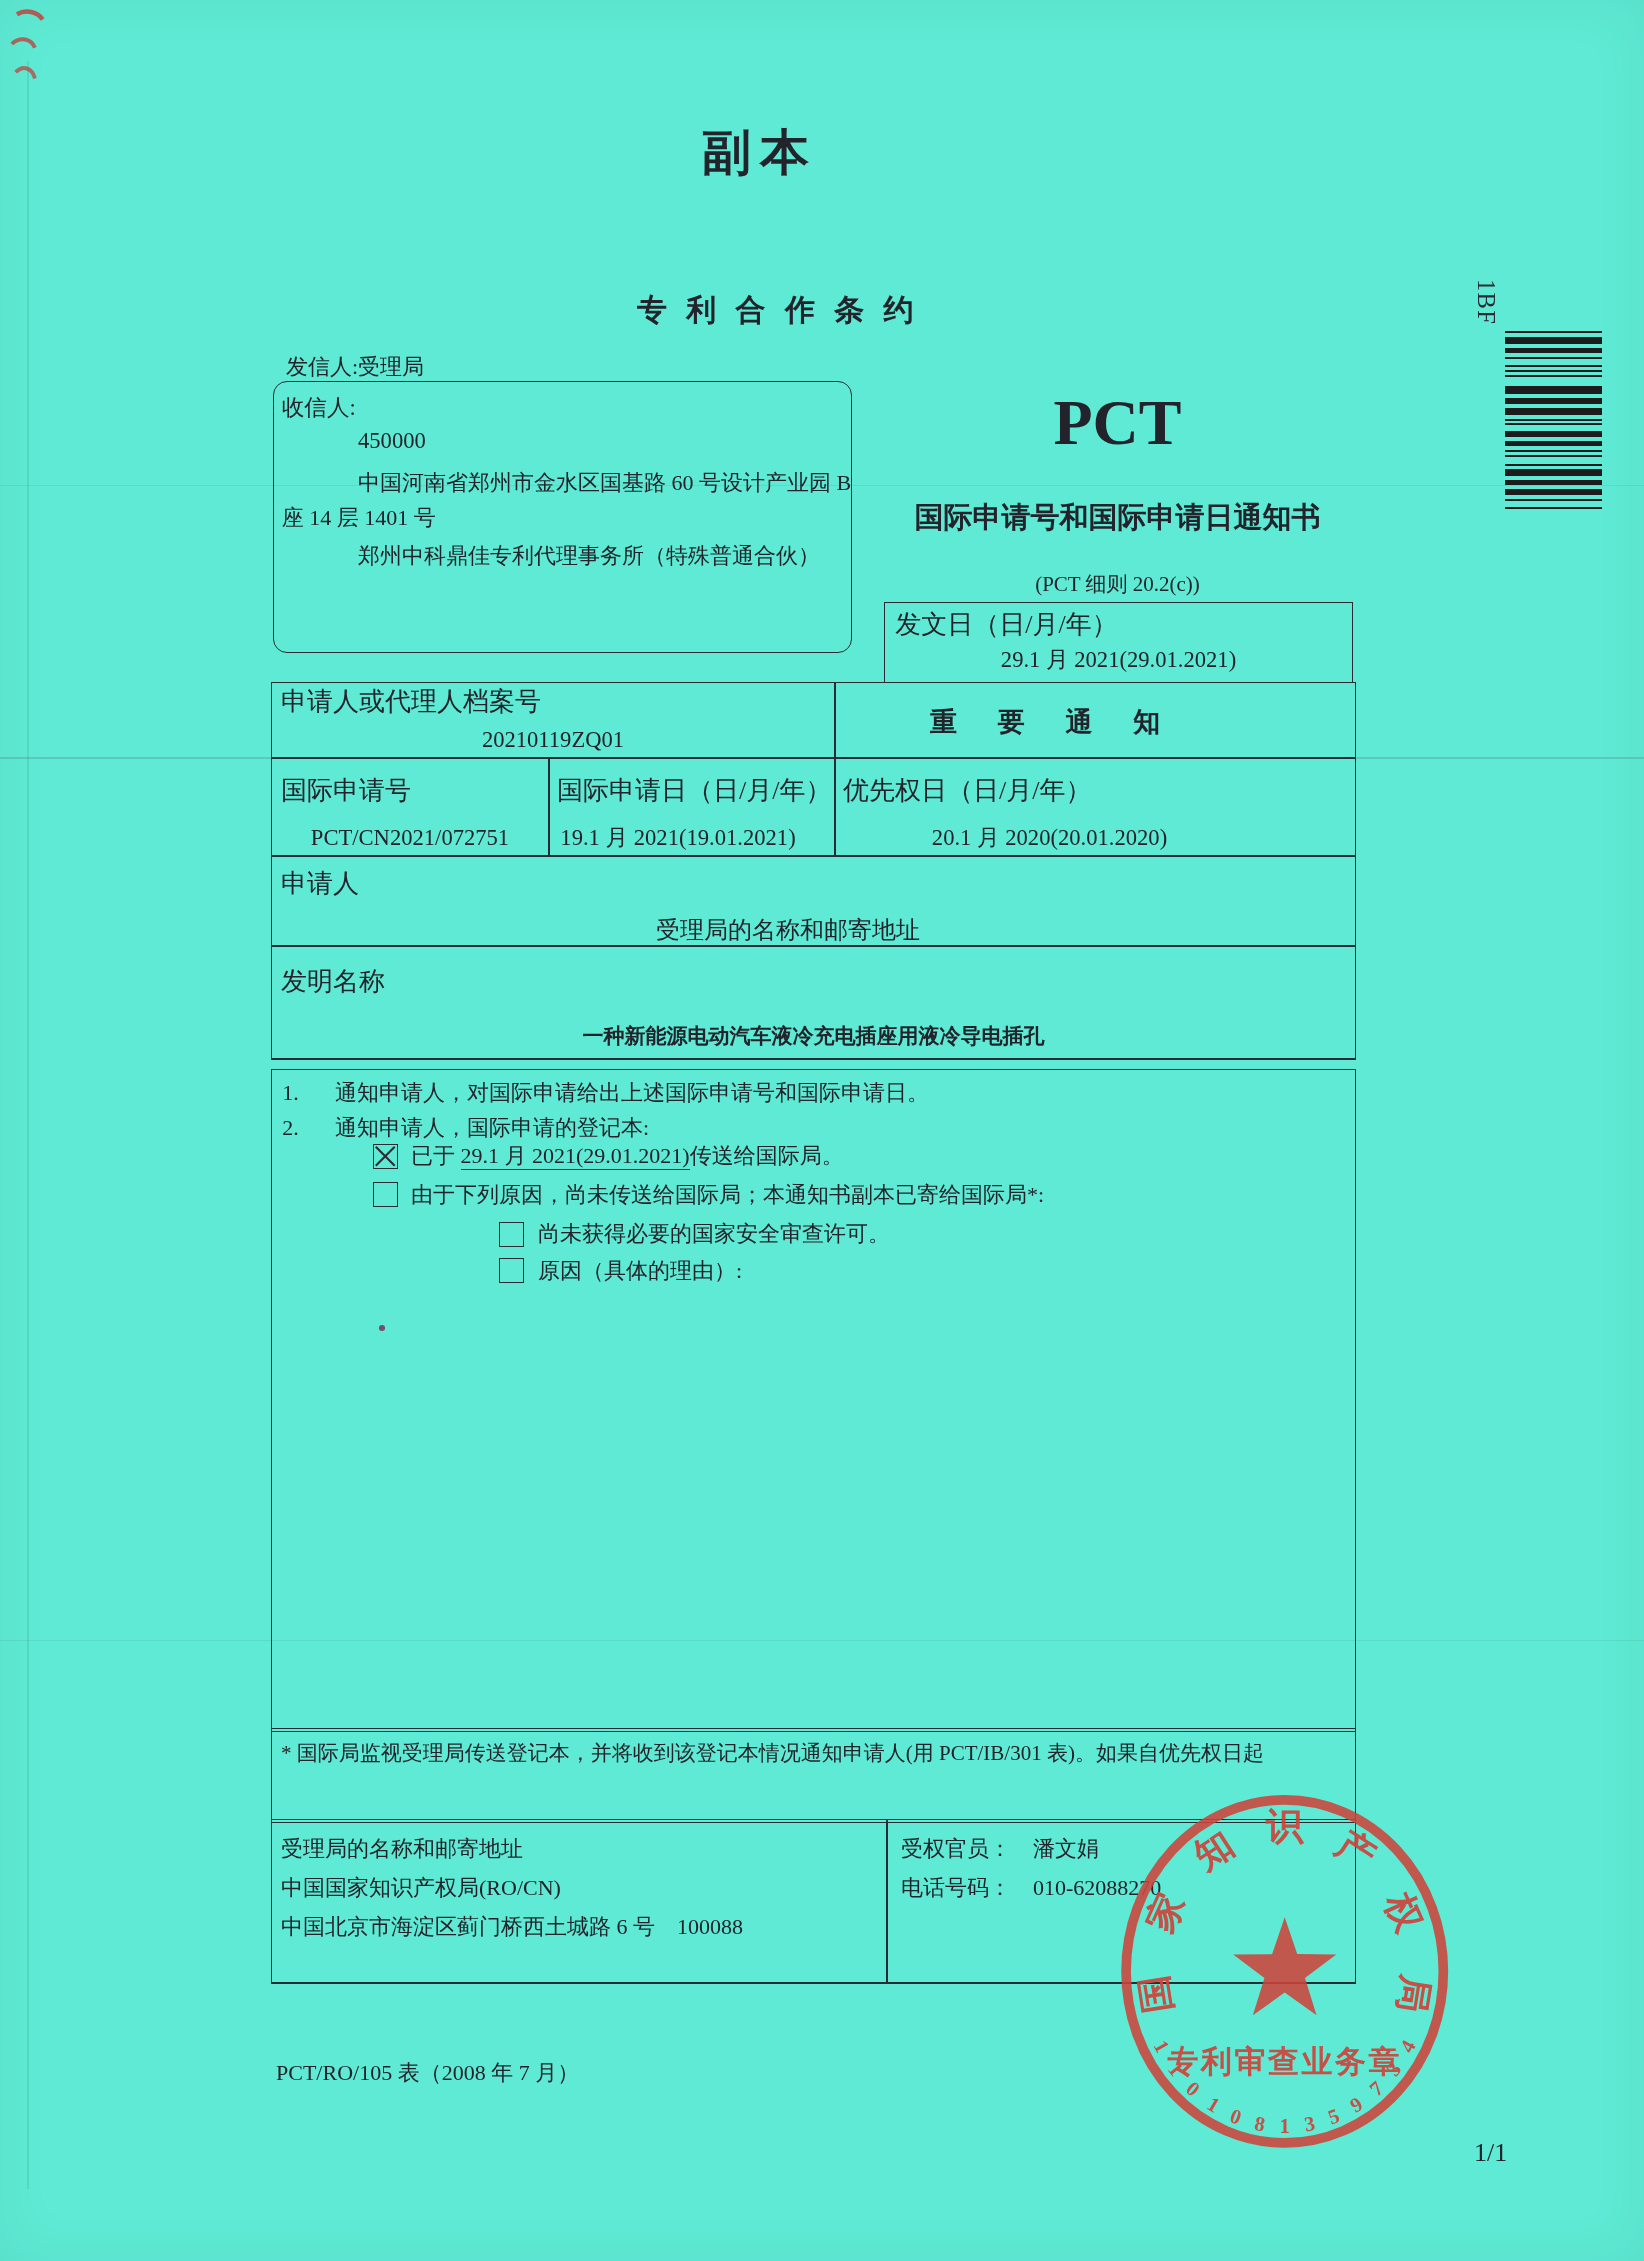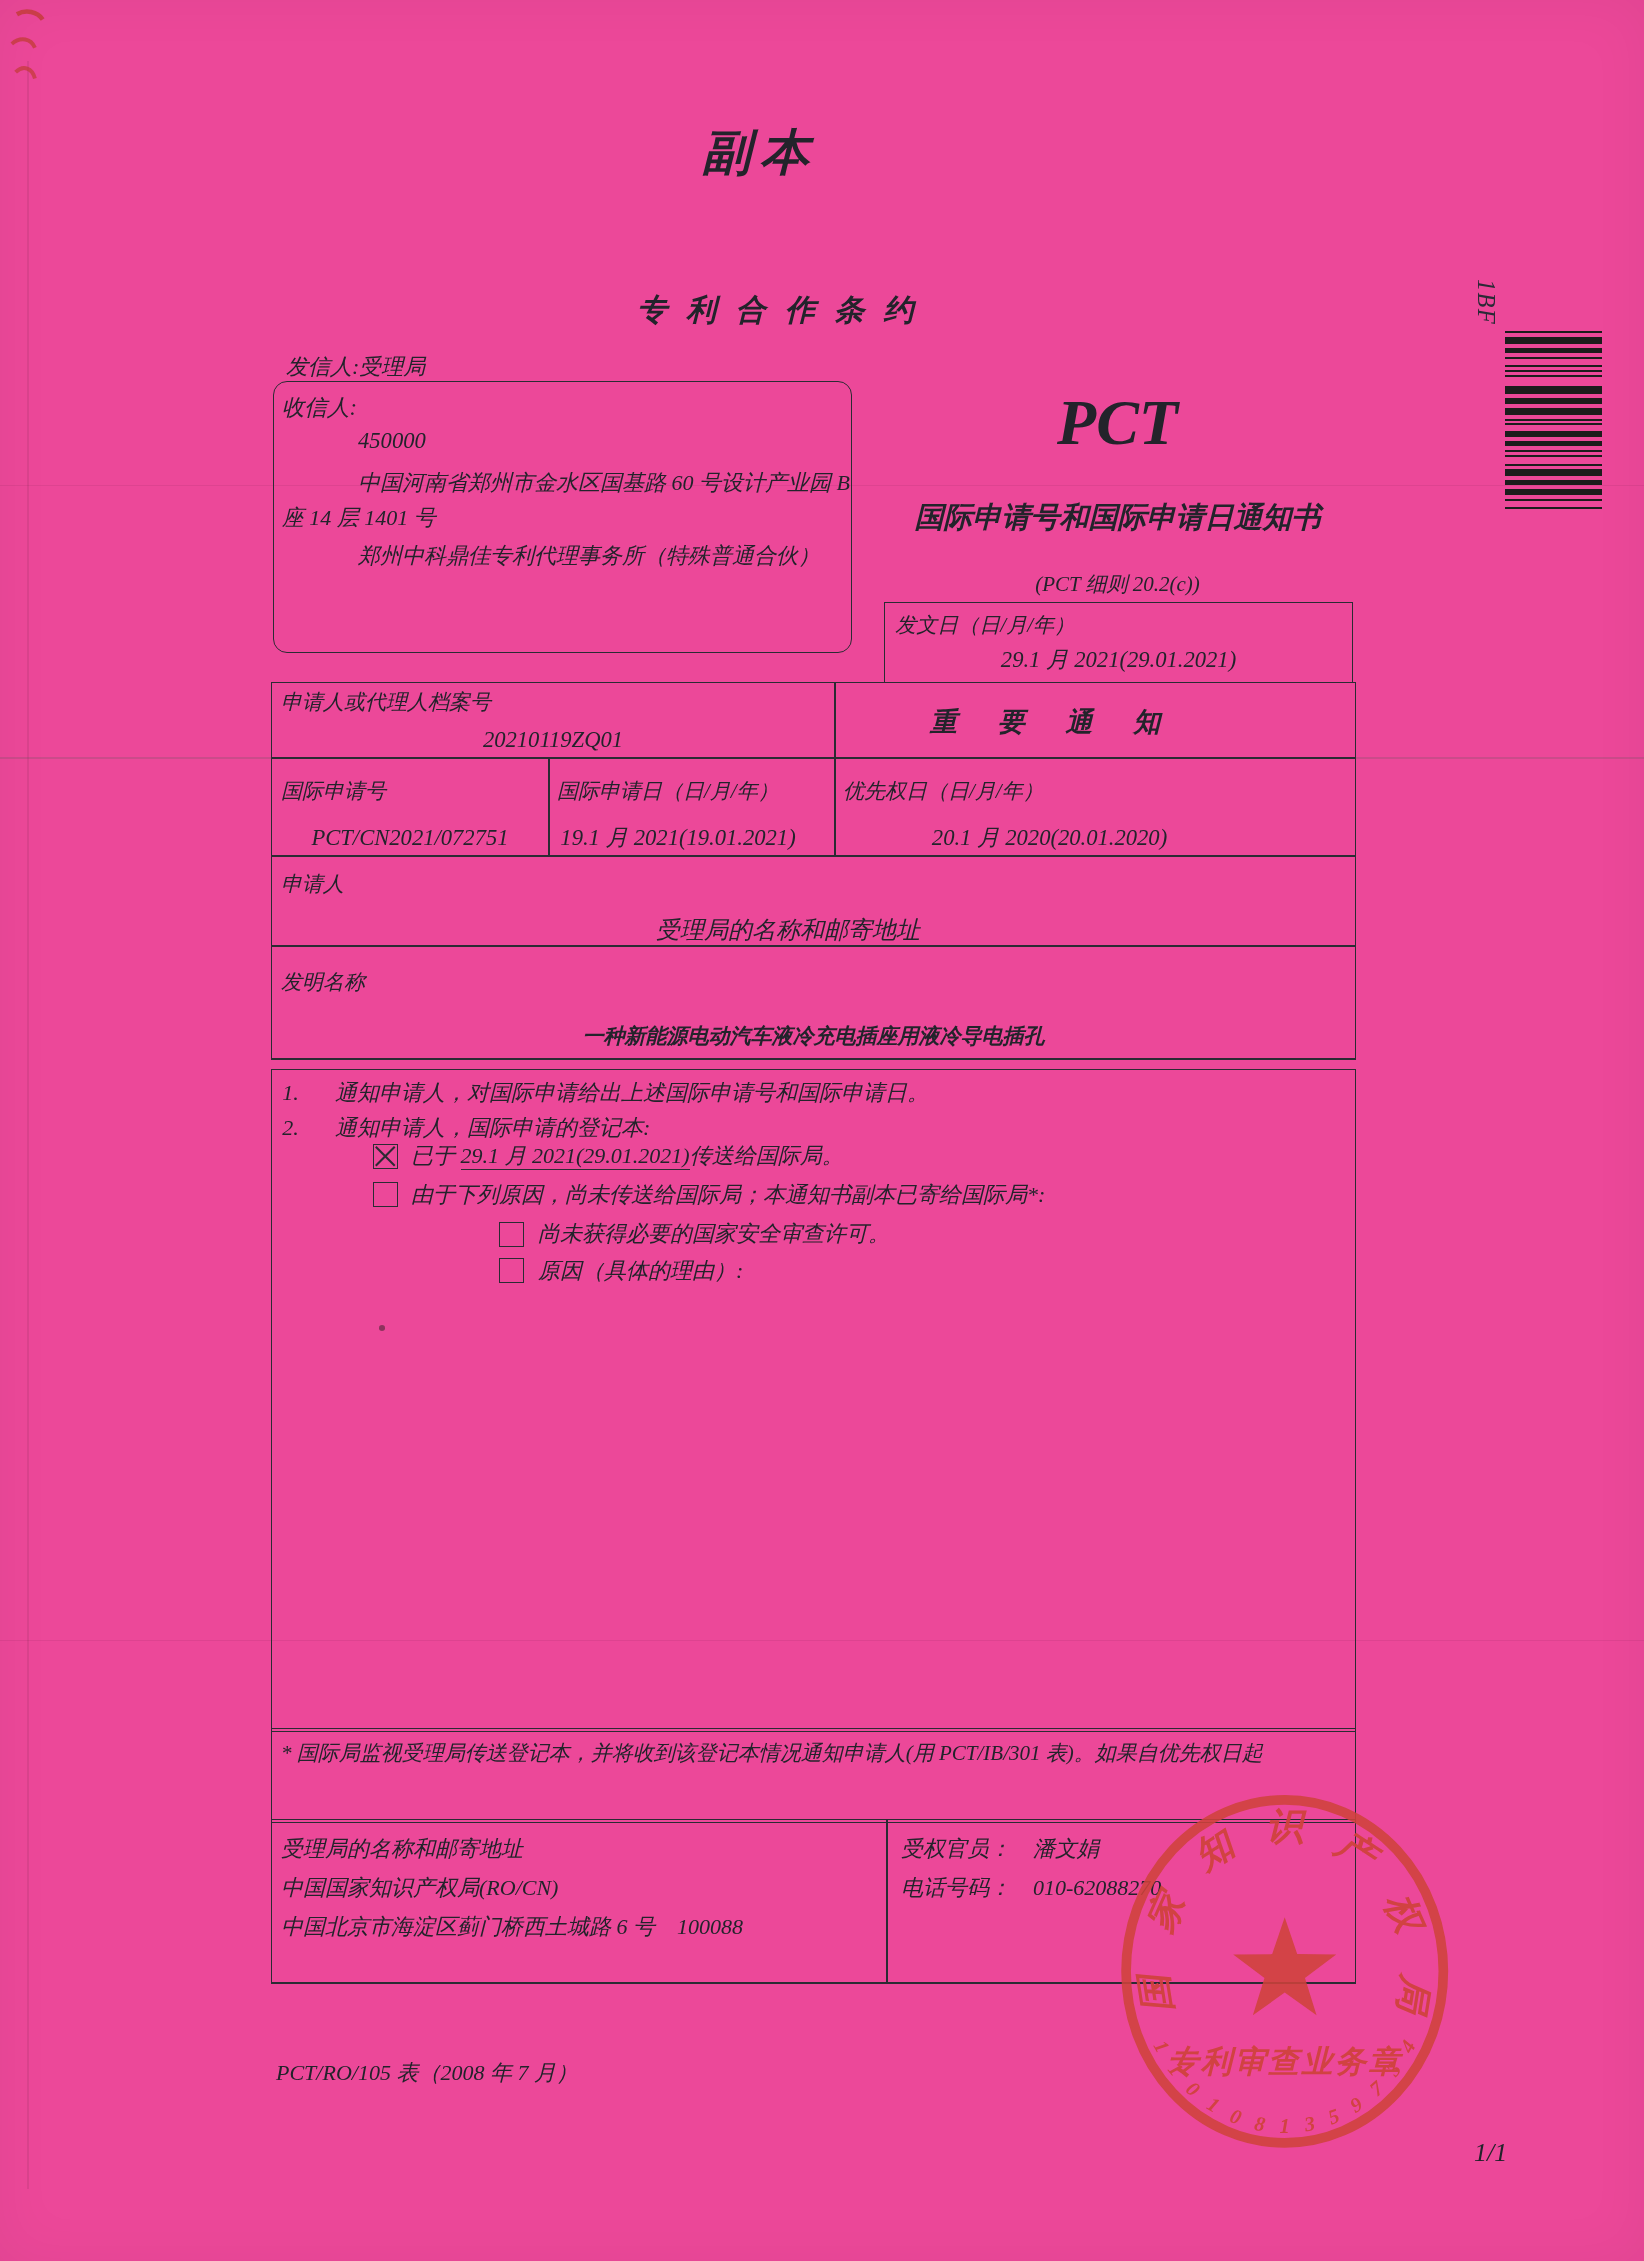--- a/index.html
+++ b/index.html
@@ -1,33 +1,32 @@
 <!DOCTYPE html>
 <html style="font-size:10.3px"><head>
 <meta charset="utf-8">
 <style>
   html,body{margin:0;padding:0;background:#e8e8e6;}
   .page{
     position:relative; width:1644px; height:2261px;
-    background:#ec4899; overflow:hidden;
+    background:#5eead4; overflow:hidden;
     font-family:"Liberation Serif","DejaVu Serif",serif;
     color:#23232b;
     box-shadow:inset 0 0 58px rgba(0,0,0,.05);
-    font-style:italic;
   }
   .abs{position:absolute;}
   .b{font-weight:bold;}
   .center{text-align:center;}
   
   .scanline{position:absolute;left:0;width:1644px;background:#555;opacity:.22;height:1.9px;}
   .crease{position:absolute;left:0;width:1644px;background:#000;opacity:.06;height:1.3px;}
   .edgeline{position:absolute;top:61px;left:27px;width:1.9px;height:2128px;background:#000;opacity:.07;}
   
   .box{position:absolute;border:1.9px solid #2b2b33;background:transparent;}
-  .cell-label{font-size:21px;line-height:26px;}
+  .cell-label{font-size:26px;line-height:26px;}
   .cell-value{font-size:22.6px;line-height:27px;}
   
   .hline{position:absolute;left:0;right:0;height:1.9px;background:#2b2b33;}
   .vline{position:absolute;top:0;bottom:0;width:1.9px;background:#2b2b33;}
   
   .checkbox{
     position:absolute;width:24.5px;height:24.5px;border:1.9px solid #2b2b33;
     background:transparent;box-sizing:border-box;
   }
   .checkbox svg{display:none;width:100%;height:100%;}

